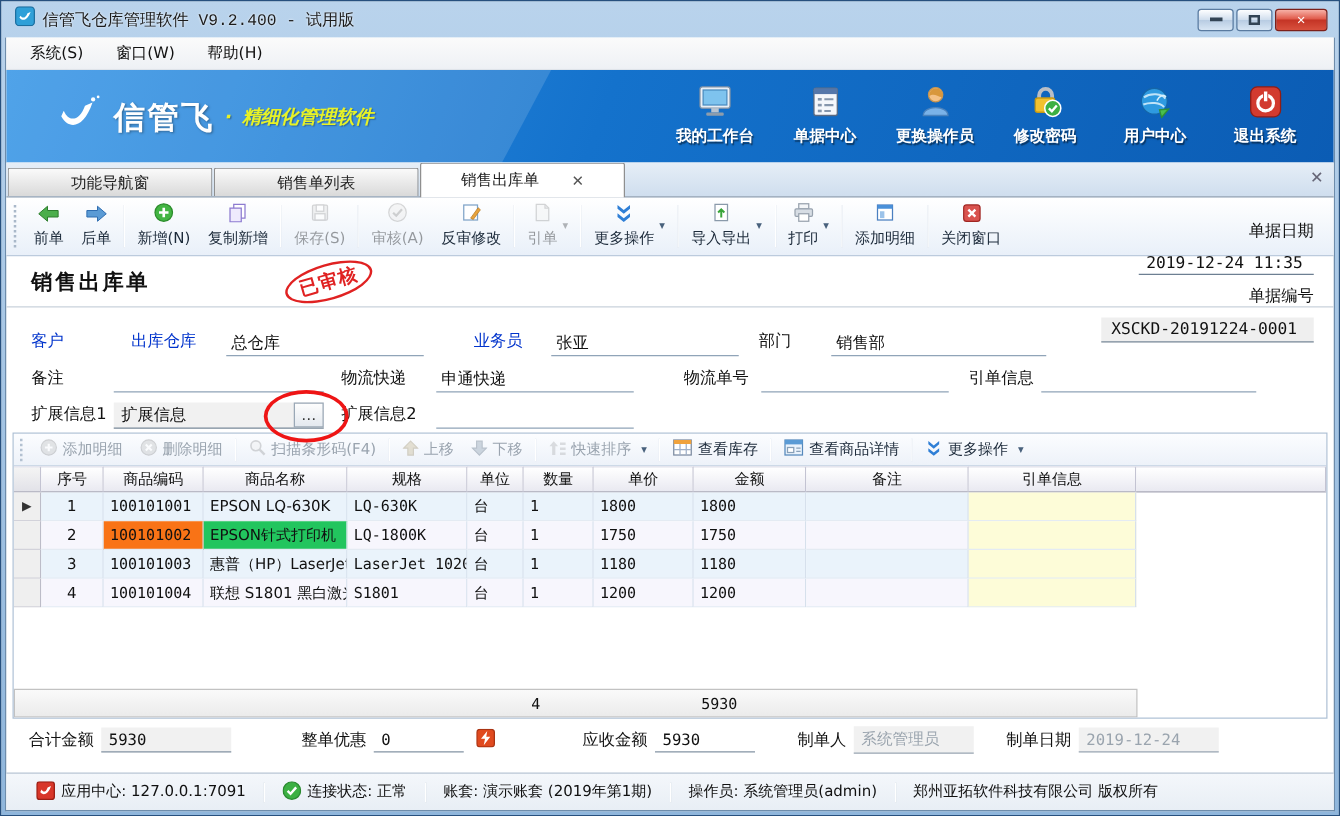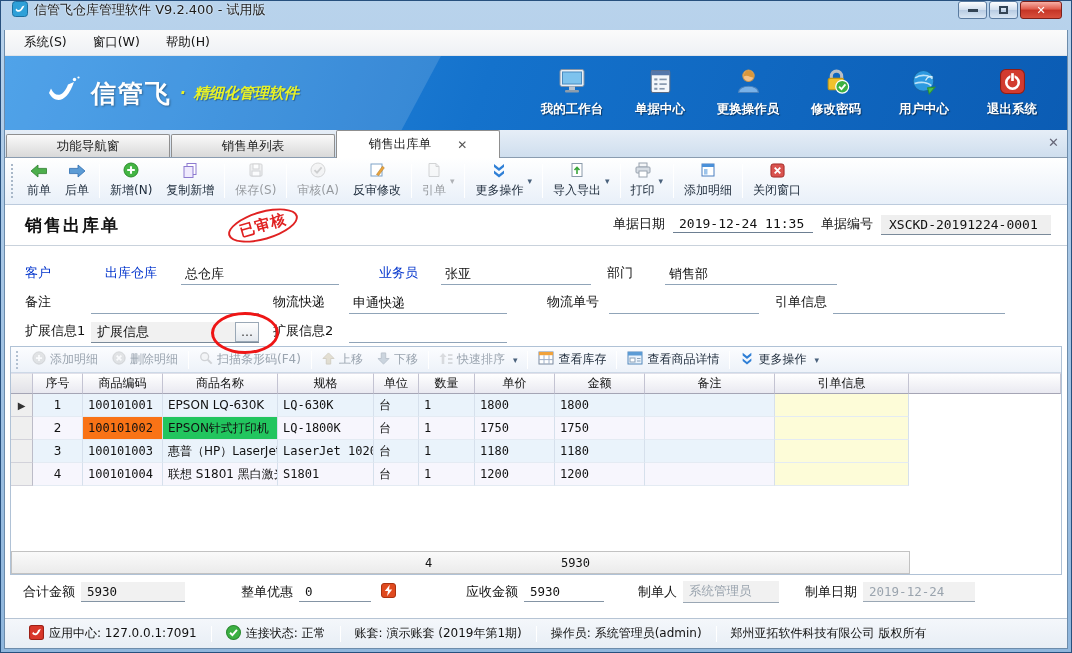--- a/index.html
+++ b/index.html
@@ -1,20 +1,20 @@
 <!DOCTYPE html>
 <html><head>
 <meta charset="utf-8">
 <style>
   * { margin:0; padding:0; box-sizing:border-box; }
   html,body { width:1072px; height:653px; overflow:hidden; font-family:"DejaVu Sans","Liberation Sans",sans-serif; }
   .window { width:1072px; height:653px; border:1px solid #27507e; background:linear-gradient(#b9d3ec,#8fb6dc);
             padding:0 3px 3px 3px; display:flex; flex-direction:column; }
   
-  .titlebar { height:29px; display:flex; padding:0 6px 0 8px; gap:6px; }
+  .titlebar { height:29px; display:flex; align-items:center; padding:0 6px 0 8px; gap:6px;font-family:Liberation Mono, monospace; }
   .titlebar .ttext { font-size:13px; color:#1b1b1b; flex:1; white-space:nowrap; text-shadow:0 0 2px #fff; }
   .winbtns { display:flex; gap:2px; }
   .wbtn { width:29px; height:18px; border:1px solid #5a7ba0; border-radius:3px;
           background:linear-gradient(#fdfeff,#cfdded 50%,#b7cbe2 50%,#d8e6f4); display:flex; align-items:center; justify-content:center;
           font-size:11px; color:#234; cursor:pointer; }
   .wbtn.close { width:42px; background:linear-gradient(#f7b0a6,#e05a4a 45%,#c43425 50%,#d8503d); color:#fff; border-color:#7c201a; font-weight:bold; }
   .wbtn .minline { width:10px; height:3px; background:#345; }
   .wbtn .resbox { width:9px; height:8px; border:2px solid #345; }
   
   .content { flex:1; display:flex; flex-direction:column; background:#fff; border:1px solid #6d8cab; border-top:none; overflow:hidden; }
@@ -45,21 +45,21 @@
   .tbtn .ticon { height:17px; display:flex; align-items:center; }
   .tbtn .tlabel { font-size:12px; color:#1c2a3a; white-space:nowrap; }
   .tbtn.disabled { opacity:.45; filter:grayscale(85%); cursor:default; }
   .caret { font-size:9px; color:#49617c; margin-left:4px; }
   .tsep { width:1px; height:34px; background:#c3d0e0; border-right:1px solid #fff; margin:0 3px; }
   
   .docheader { height:41px; display:flex; align-items:center; padding:0 16px 0 20px; border-bottom:1px solid #c9d2dc; position:relative; }
   .doctitle { font-size:17px; font-weight:bold; color:#111; letter-spacing:2px; }
   .stamp { position:absolute; left:222px; top:6px; color:#e02222; border:2px solid #e02222; border-radius:50%;
            font-size:15px; font-weight:bold; padding:3px 10px; transform:rotate(-16deg); letter-spacing:1px; background:rgba(255,255,255,.0); }
-  .dh-right { margin-left:auto; display:flex; align-items:flex-start; gap:8px; }
+  .dh-right { margin-left:auto; display:flex; align-items:flex-end; gap:8px;flex-direction:column; }
   .dh-label { font-size:13px; color:#111; }
   .dh-date { font-family:"DejaVu Sans Mono","Liberation Mono",monospace; font-size:13px; color:#111; border-bottom:1px solid #6d7f92; padding:1px 6px; min-width:140px; }
   .dh-no { font-family:"DejaVu Sans Mono","Liberation Mono",monospace; font-size:13px; color:#111; background:#efefef; border-bottom:1px solid #7a8a9a; padding:2px 8px; min-width:170px; }
   
   .formarea { height:100px; position:relative; padding:10px 0 0 20px; }
   .frow { display:flex; align-items:flex-end; height:29px; }
   .flabel { font-size:13px; color:#111; padding-bottom:3px; }
   .flabel.req { color:#0033cc;margin-top:25px; }
   .ffield { border-bottom:1px solid #90a4b8; font-size:13px; color:#111; padding:1px 4px 2px 4px; height:21px; }
   .ffield.ext { background:#f1f1f1; display:flex; align-items:center; padding:0; border-bottom:1px solid #7a8a9a; }

